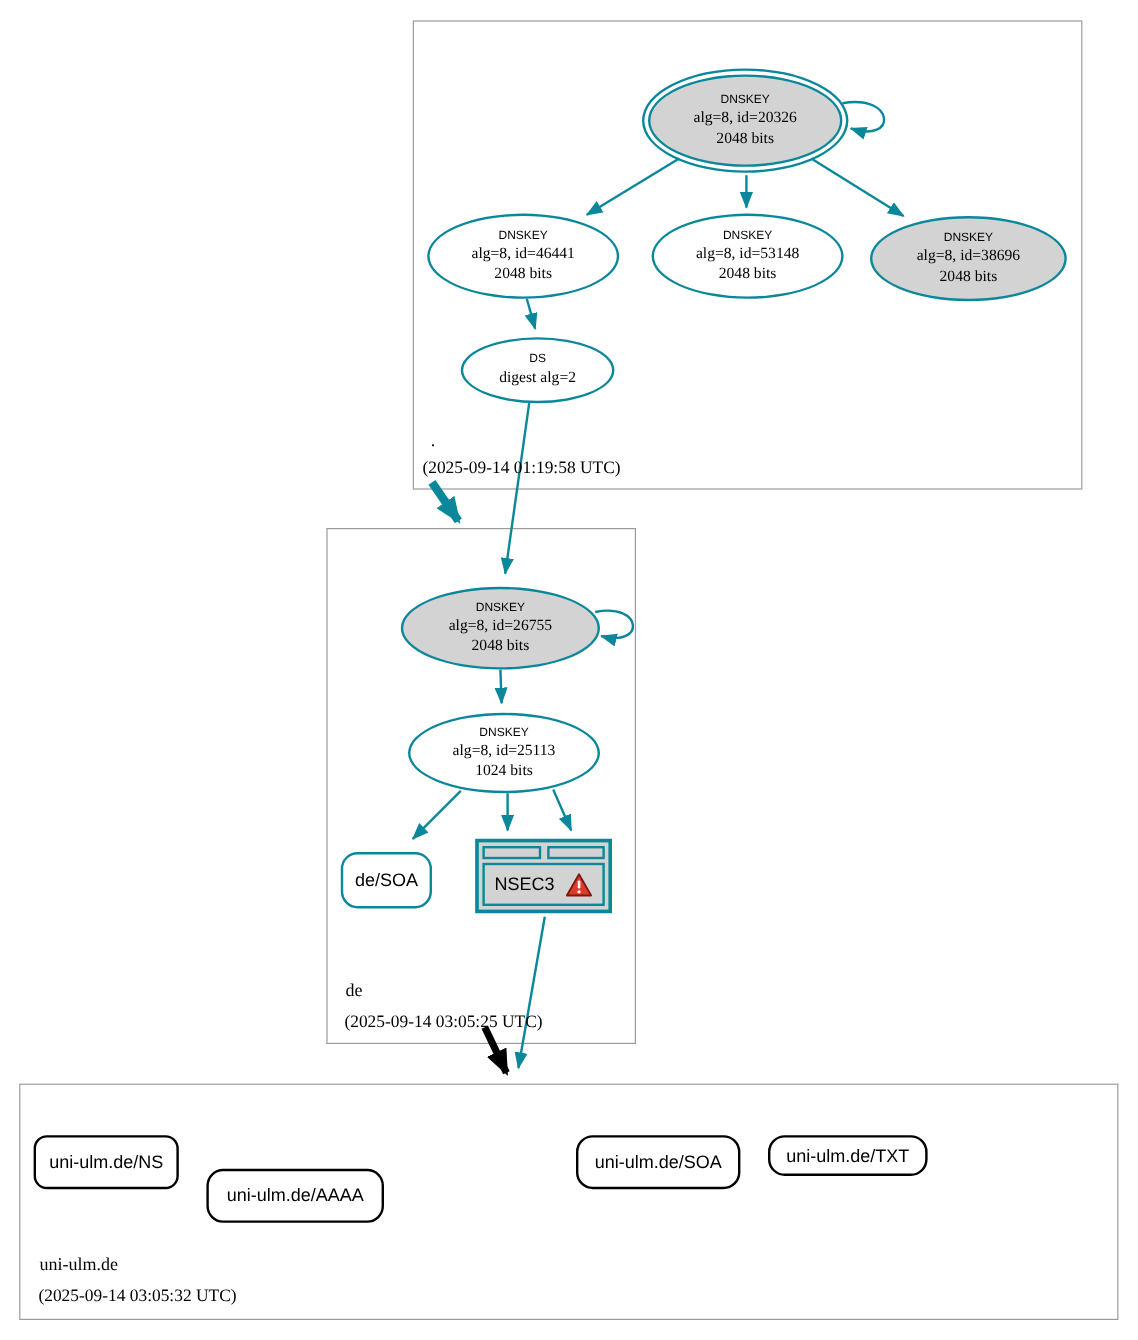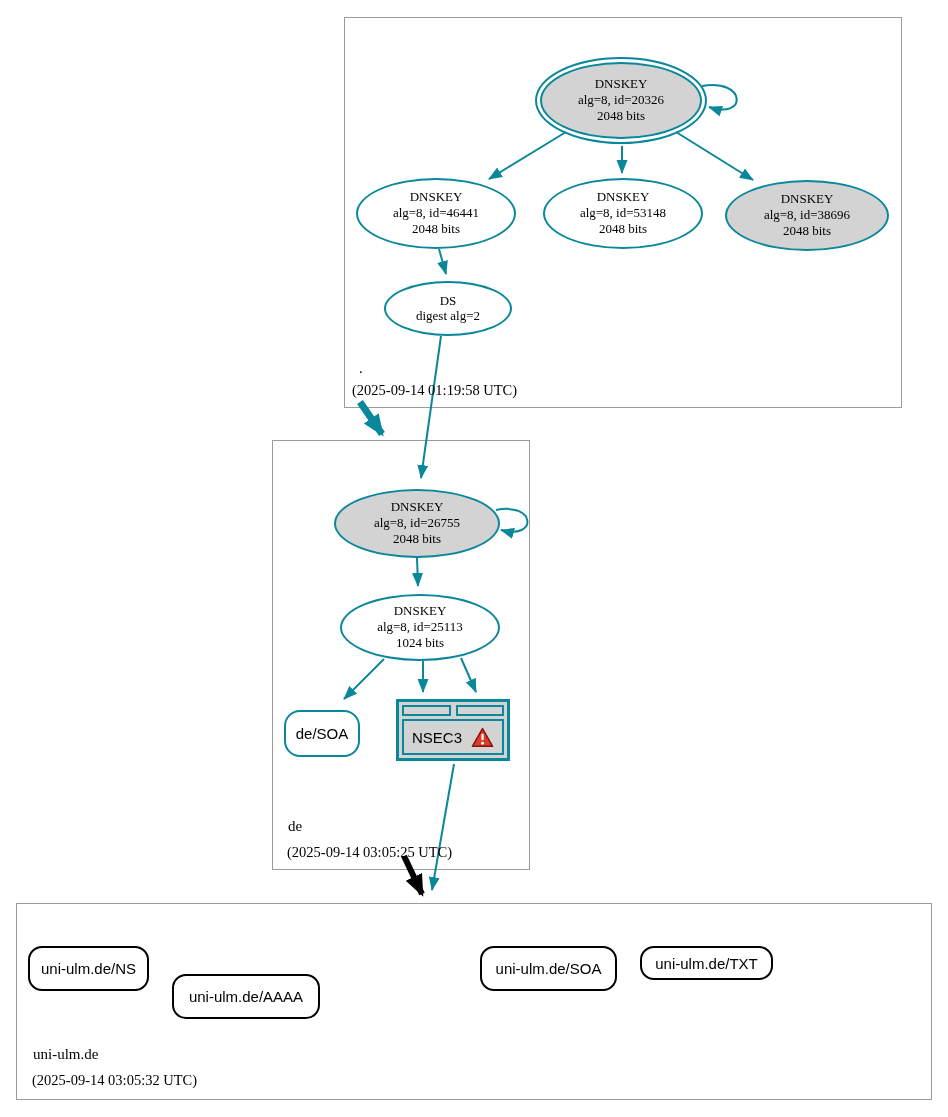--- a/index.html
+++ b/index.html
@@ -43,21 +43,21 @@
     display:flex;flex-direction:column;
     align-items:center;justify-content:center;
     text-align:center;
   }
   .ellipse.gray{background:var(--ksk-fill);}
   .ellipse.sep{  }
   .ellipse.sep::before{
     content:"";position:absolute;inset:-7px;
     border:2px solid var(--secure);border-radius:50%;
   }
-  .node-title{font-size:13px;line-height:1.2;color:var(--ink);font-family:Liberation Serif, serif;}
+  .node-title{font-size:10px;line-height:1.2;color:var(--ink);}
   .node-detail{
     font-family:"Liberation Serif",serif;
     font-size:13px;line-height:1.25;color:var(--ink);
   }
   .rrset{
     position:absolute;
     border:2px solid var(--secure);
     border-radius:14px;
     background:#ffffff;
     display:flex;align-items:center;justify-content:center;
@@ -162,21 +162,21 @@
     <div class="node-detail">alg=8, id=26755</div>
     <div class="node-detail">2048 bits</div>
   </div>
 
   <div class="ellipse" style="left:340px;top:594px;width:160px;height:67px;">
     <div class="node-title">DNSKEY</div>
     <div class="node-detail">alg=8, id=25113</div>
     <div class="node-detail">1024 bits</div>
   </div>
 
-  <div class="rrset" style="left:284px;top:710px;width:76px;height:47px;border-radius:16px;">
+  <div class="rrset" style="left:284px;top:710px;width:76px;height:47px;">
     <span>de/SOA</span>
   </div>
 
   <div class="nsec3" style="left:396px;top:699px;width:114px;height:62px;text-align:center;">
     <div class="nsec3-head">
       <div class="nsec3-cell"></div>
       <div class="nsec3-cell"></div>
     </div>
     <div class="nsec3-body">
       <span>NSEC3</span>
@@ -184,21 +184,21 @@
         <path d="M12 1.6 L22.6 20.2 L1.4 20.2 Z" fill="#dd3b2b" stroke="#7e1910" stroke-width="1.6" stroke-linejoin="round"></path>
         <rect x="10.9" y="7" width="2.3" height="7" rx="1.1" fill="#ffffff"></rect>
         <circle cx="12.05" cy="17" r="1.5" fill="#ffffff"></circle>
       </svg>
     </div>
   </div>
 
   <div class="zone-name" style="left:288px;top:818px;">de</div>
   <div class="zone-ts" style="left:287px;top:844px;">(2025-09-14 03:05:25 UTC)</div>
 
-  <div class="rrset black" style="left:28px;top:946px;width:121px;height:45px;">
+  <div class="rrset black" style="left:28px;top:946px;width:121px;height:45px;border-radius:11px;">
     <span>uni-ulm.de/NS</span>
   </div>
   <div class="rrset black" style="left:172px;top:974px;width:148px;height:45px;">
     <span>uni-ulm.de/AAAA</span>
   </div>
   <div class="rrset black" style="left:480px;top:946px;width:137px;height:45px;">
     <span>uni-ulm.de/SOA</span>
   </div>
   <div class="rrset black" style="left:640px;top:946px;width:133px;height:34px;">
     <span>uni-ulm.de/TXT</span>

